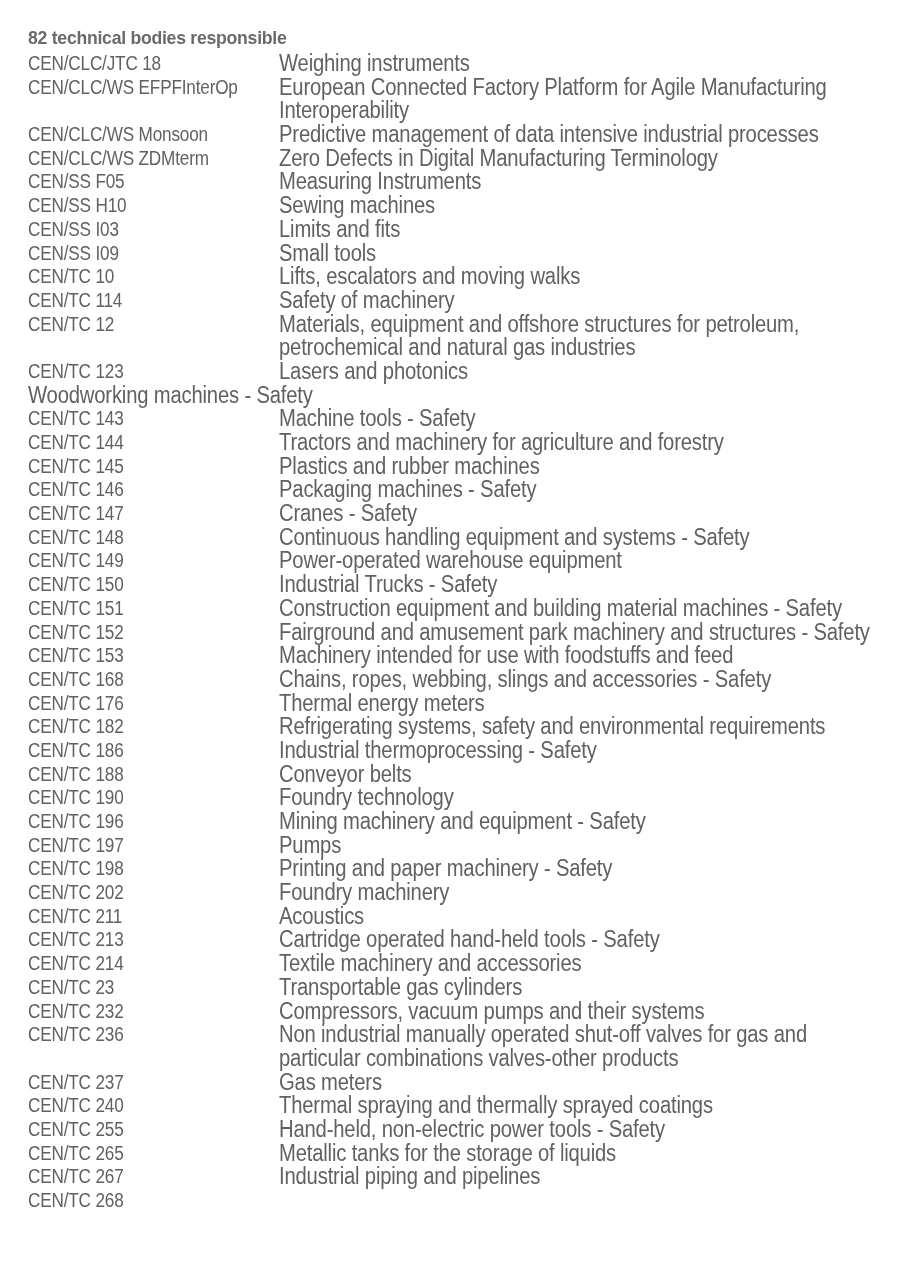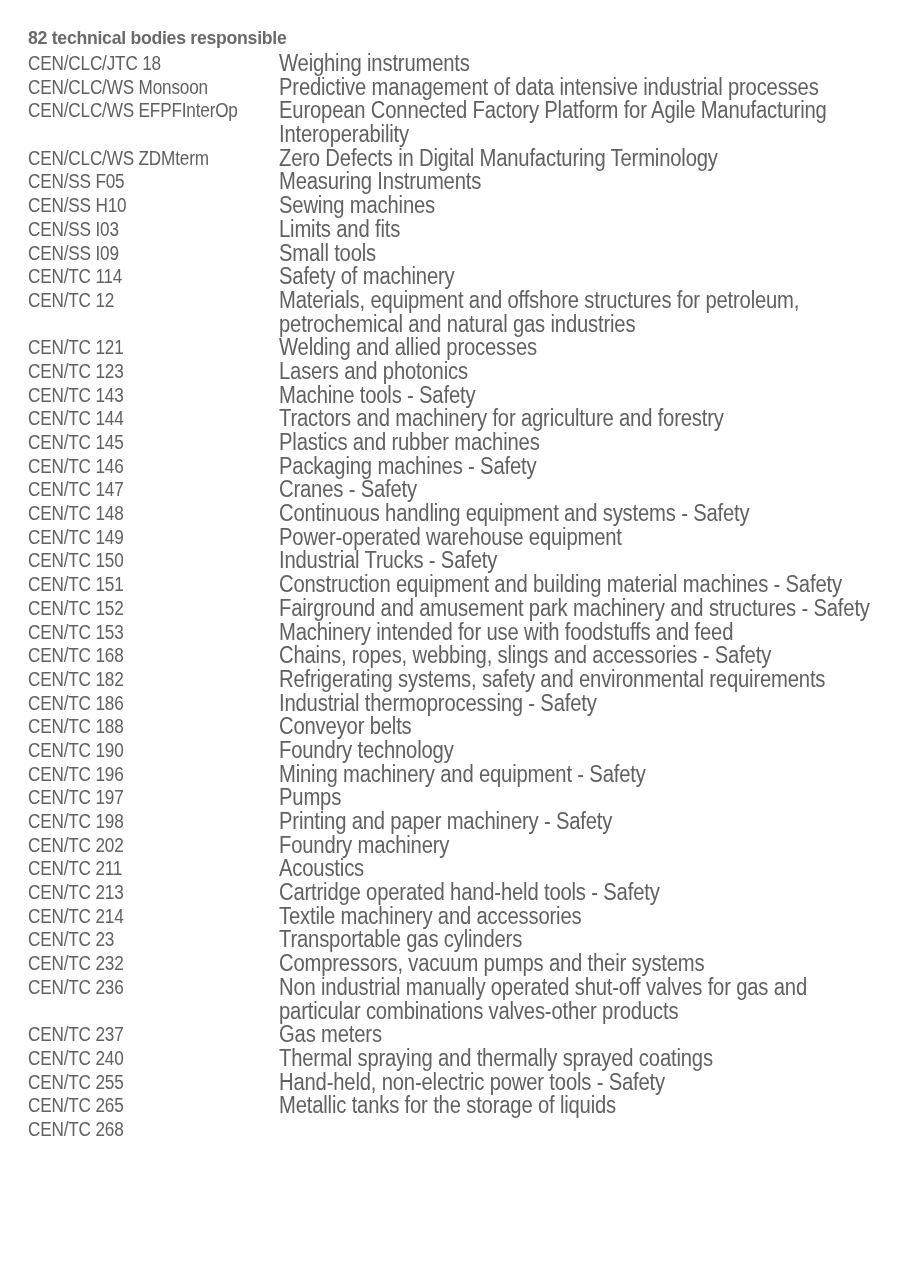--- a/index.html
+++ b/index.html
@@ -38,33 +38,33 @@
 <div class="title">82 technical bodies responsible</div>
 
 <div class="list" id="bodies-list">
     <div class="row">
       <div class="code"><span>CEN/CLC/JTC 18</span></div>
       <div class="desc">
         <span class="line">Weighing instruments</span>
       </div>
     </div>
     <div class="row">
-      <div class="code"><span>CEN/CLC/WS Monsoon</span></div>
-      <div class="desc">
-        <span class="line">Predictive management of data intensive industrial processes</span>
-      </div>
-    </div>
-    <div class="row">
       <div class="code"><span>CEN/CLC/WS EFPFInterOp</span></div>
       <div class="desc">
         <span class="line">European Connected Factory Platform for Agile Manufacturing</span>
         <span class="line">Interoperability</span>
       </div>
     </div>
     <div class="row">
+      <div class="code"><span>CEN/CLC/WS Monsoon</span></div>
+      <div class="desc">
+        <span class="line">Predictive management of data intensive industrial processes</span>
+      </div>
+    </div>
+    <div class="row">
       <div class="code"><span>CEN/CLC/WS ZDMterm</span></div>
       <div class="desc">
         <span class="line">Zero Defects in Digital Manufacturing Terminology</span>
       </div>
     </div>
     <div class="row">
       <div class="code"><span>CEN/SS F05</span></div>
       <div class="desc">
         <span class="line">Measuring Instruments</span>
       </div>
@@ -78,48 +78,51 @@
     <div class="row">
       <div class="code"><span>CEN/SS I03</span></div>
       <div class="desc">
         <span class="line">Limits and fits</span>
       </div>
     </div>
     <div class="row">
       <div class="code"><span>CEN/SS I09</span></div>
       <div class="desc">
         <span class="line">Small tools</span>
+      </div>
+    </div>
+    <div class="row">
+      <div class="code"><span>CEN/TC 10</span></div>
+      <div class="desc">
+        <span class="line">Lifts, escalators and moving walks</span>
       </div>
     </div>
     <div class="row">
       <div class="code"><span>CEN/TC 114</span></div>
       <div class="desc">
         <span class="line">Safety of machinery</span>
       </div>
     </div>
     <div class="row">
       <div class="code"><span>CEN/TC 12</span></div>
       <div class="desc">
         <span class="line">Materials, equipment and offshore structures for petroleum,</span>
         <span class="line">petrochemical and natural gas industries</span>
       </div>
     </div>
     <div class="row">
-      <div class="code"><span>CEN/TC 121</span></div>
-      <div class="desc">
-        <span class="line">Welding and allied processes</span>
-      </div>
-    </div>
-    <div class="row">
       <div class="code"><span>CEN/TC 123</span></div>
       <div class="desc">
         <span class="line">Lasers and photonics</span>
       </div>
     </div>
     <div class="row">
+      <div class="desc">
+        <span class="line">Woodworking machines - Safety</span>
+      </div>
     </div>
     <div class="row">
       <div class="code"><span>CEN/TC 143</span></div>
       <div class="desc">
         <span class="line">Machine tools - Safety</span>
       </div>
     </div>
     <div class="row">
       <div class="code"><span>CEN/TC 144</span></div>
       <div class="desc">
@@ -177,20 +180,26 @@
     <div class="row">
       <div class="code"><span>CEN/TC 153</span></div>
       <div class="desc">
         <span class="line">Machinery intended for use with foodstuffs and feed</span>
       </div>
     </div>
     <div class="row">
       <div class="code"><span>CEN/TC 168</span></div>
       <div class="desc">
         <span class="line">Chains, ropes, webbing, slings and accessories - Safety</span>
+      </div>
+    </div>
+    <div class="row">
+      <div class="code"><span>CEN/TC 176</span></div>
+      <div class="desc">
+        <span class="line">Thermal energy meters</span>
       </div>
     </div>
     <div class="row">
       <div class="code"><span>CEN/TC 182</span></div>
       <div class="desc">
         <span class="line">Refrigerating systems, safety and environmental requirements</span>
       </div>
     </div>
     <div class="row">
       <div class="code"><span>CEN/TC 186</span></div>
@@ -286,18 +295,24 @@
     <div class="row">
       <div class="code"><span>CEN/TC 255</span></div>
       <div class="desc">
         <span class="line">Hand-held, non-electric power tools - Safety</span>
       </div>
     </div>
     <div class="row">
       <div class="code"><span>CEN/TC 265</span></div>
       <div class="desc">
         <span class="line">Metallic tanks for the storage of liquids</span>
+      </div>
+    </div>
+    <div class="row">
+      <div class="code"><span>CEN/TC 267</span></div>
+      <div class="desc">
+        <span class="line">Industrial piping and pipelines</span>
       </div>
     </div>
     <div class="row">
       <div class="code"><span>CEN/TC 268</span></div>
     </div>
   </div>
 
 </body></html>

